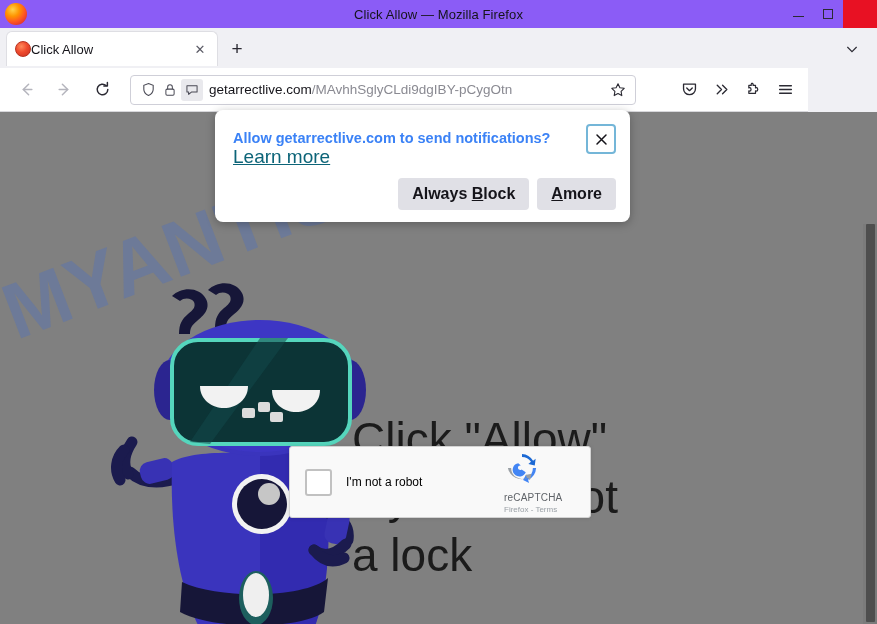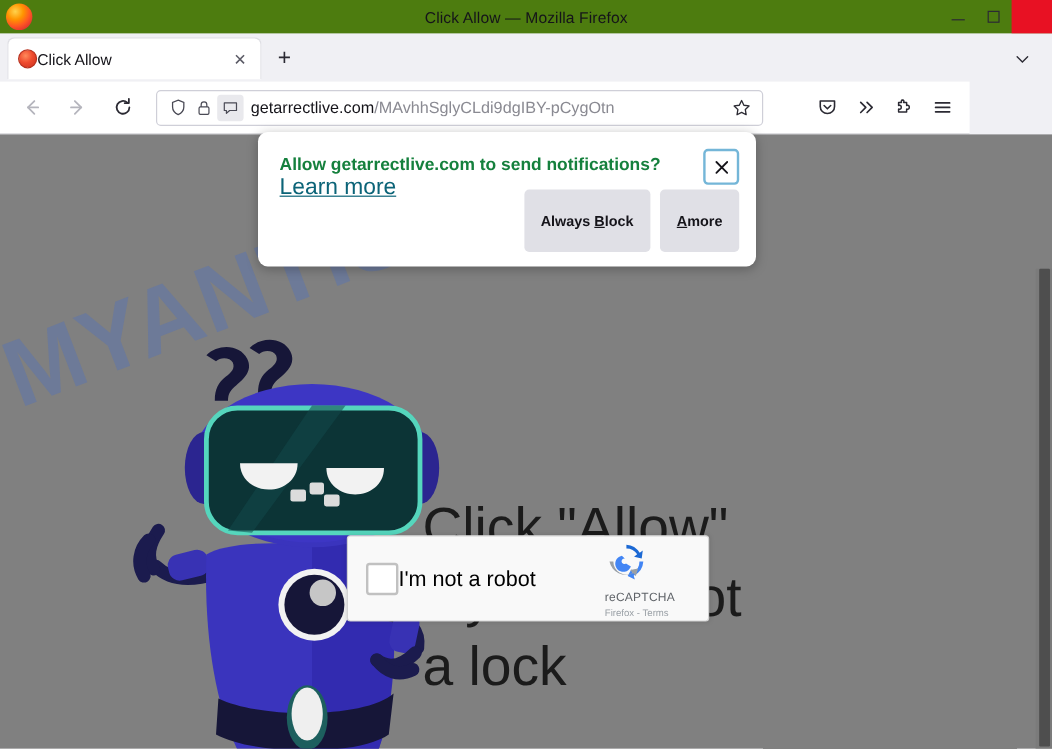--- a/index.html
+++ b/index.html
@@ -7,21 +7,21 @@
     width: 877px; height: 624px;
     font-family: "Liberation Sans", sans-serif;
     overflow: hidden;
     background: #f0f0f4;
   }
   #app { position: relative; width: 877px; height: 624px; overflow: hidden; }
 
   
   .titlebar {
     position: absolute; top: 0; left: 0; width: 877px; height: 28px;
-    background: #4d7c0f; display: flex; align-items: center;
+    background: #8b5cf6; display: flex; align-items: center;
     border-bottom: 0px solid #d8d8dc;
   }
   .firefox-logo {
     position: absolute; left: 5px; top: 3px; width: 22px; height: 22px;
     border-radius: 50%;
     background: radial-gradient(circle at 35% 30%, #ffd34d 0%, #ff9500 32%, #ff5722 58%, #e0342f 80%, #9c1f8e 100%);
   }
   .title-text {
     width: 100%; text-align: center; font-size: 13px; color: #15141a;
     letter-spacing: .1px;
@@ -120,48 +120,48 @@
   .recaptcha {
     position: absolute; left: 289px; top: 334px; width: 302px; height: 72px;
     background: #f9f9f9; border: 1px solid #d3d3d3; border-radius: 3px;
     box-shadow: 0 0 4px rgba(0,0,0,0.12);
     display: flex; align-items: center;
   }
   .rc-checkbox {
     width: 27px; height: 27px; margin-left: 15px; flex: none;
     background: #fff; border: 2px solid #c1c1c1; border-radius: 3px;
   }
-  .rc-label { font-size: 18px; color: #000; flex: 1; }
+  .rc-label { margin-left: 14px; font-size: 12px; color: #000; flex: 1; }
   .rc-brand { width: 78px; text-align: left; margin-right: 8px; }
   .rc-brand-name { font-size: 10px; color: #5f6368; margin-top: 2px; letter-spacing: .2px; }
   .rc-brand-terms { font-size: 8px; color: #9aa0a6; margin-top: 2px; }
 
   
   .doorhanger {
     position: absolute; left: 215px; top: 110px; width: 415px; height: 112px;
     background: #ffffff; border-radius: 8px;
     box-shadow: 0 2px 10px rgba(0,0,0,0.28);
   }
   .dh-title {
     position: absolute; left: 18px; top: 20px; font-size: 14.5px;
-    font-weight: 700; color: #15803d;
+    font-weight: 700; color: #3b82f6;
   }
   .dh-close {
     position: absolute; right: 14px; top: 14px; width: 30px; height: 30px;
     border: 2px solid #74b6d8; border-radius: 4px;
     display: flex; align-items: center; justify-content: center;
   }
   .dh-learn {
     position: absolute; left: 18px; top: 36px; font-size: 19px;
     color: #0c6478; text-decoration: underline;
   }
   .dh-buttons { position: absolute; right: 14px; bottom: 12px; display: flex; gap: 8px; }
   .dh-btn {
     background: #e0e0e6; border: none; border-radius: 4px;
-    padding: 19px 14px; font-size: 12px; font-weight: 700; color: #15141a;
+    padding: 7px 14px; font-size: 16px; font-weight: 700; color: #15141a;
     font-family: "Liberation Sans", sans-serif;
   }
   .ul { text-decoration: underline; }
 
   
   .scrollbar {
     position: absolute; right: 0; top: 112px; width: 14px; height: 512px;
     background: #7b7b7b;
   }
   .scrollthumb {

